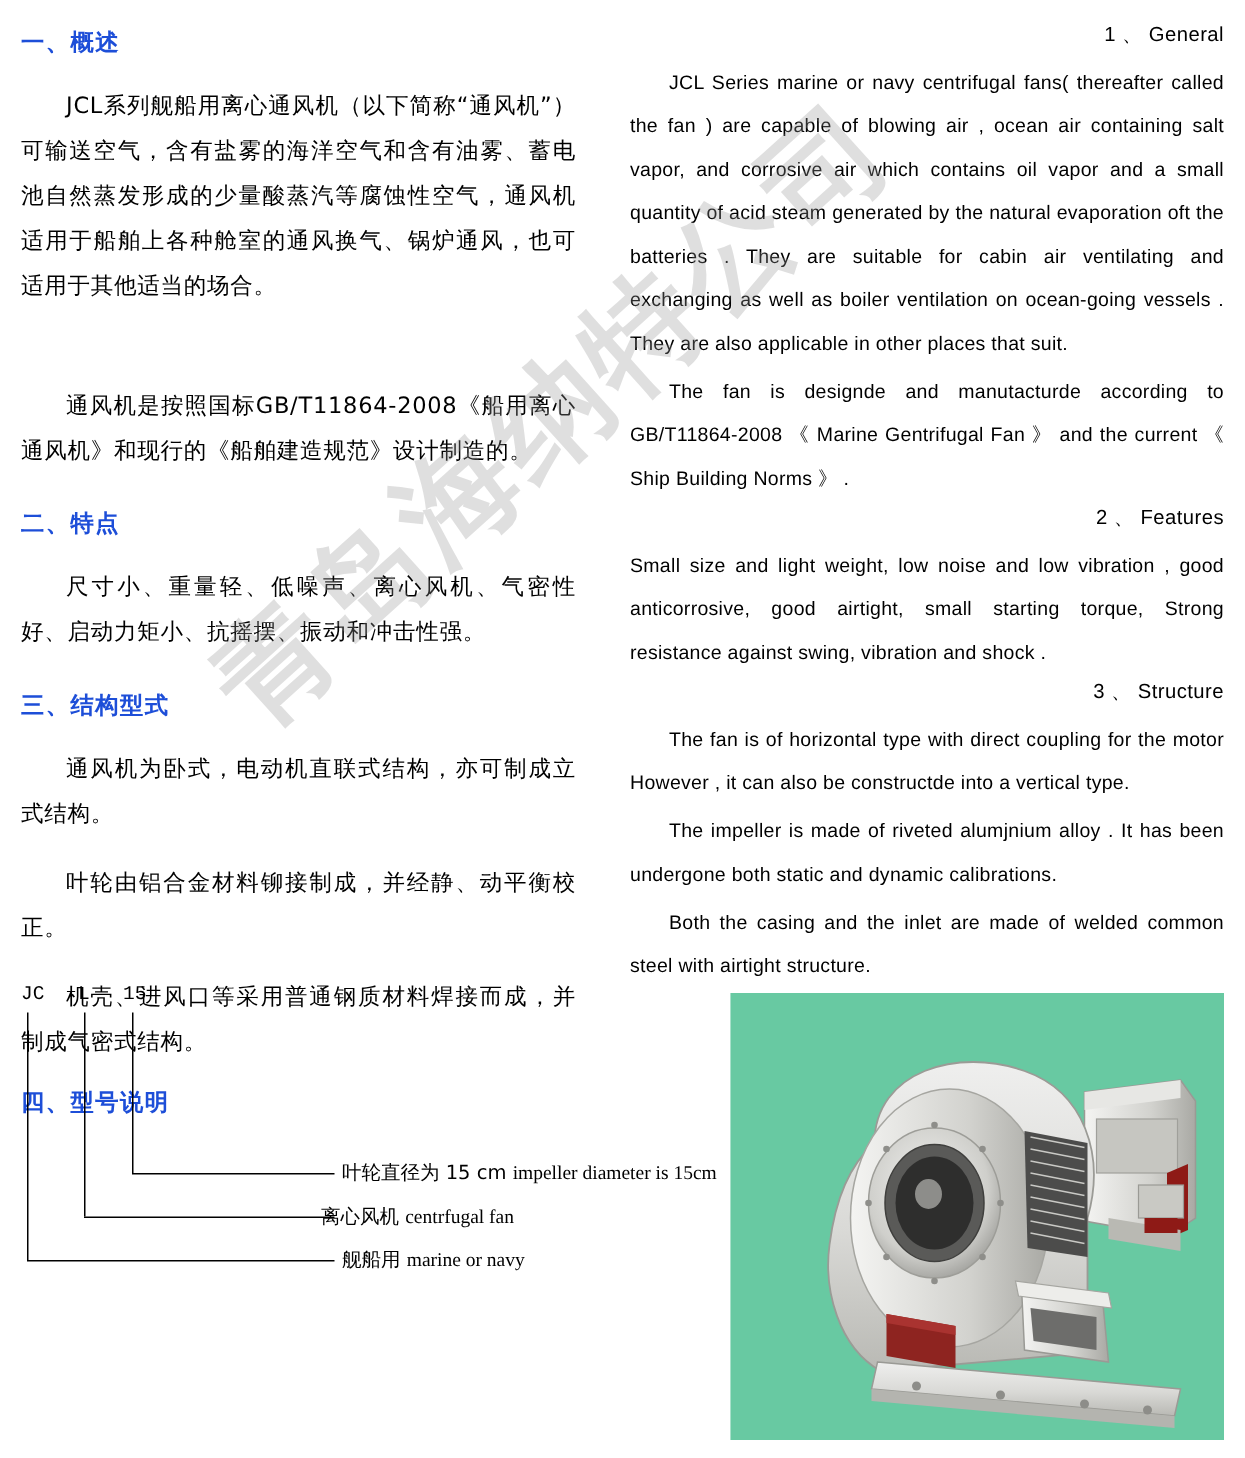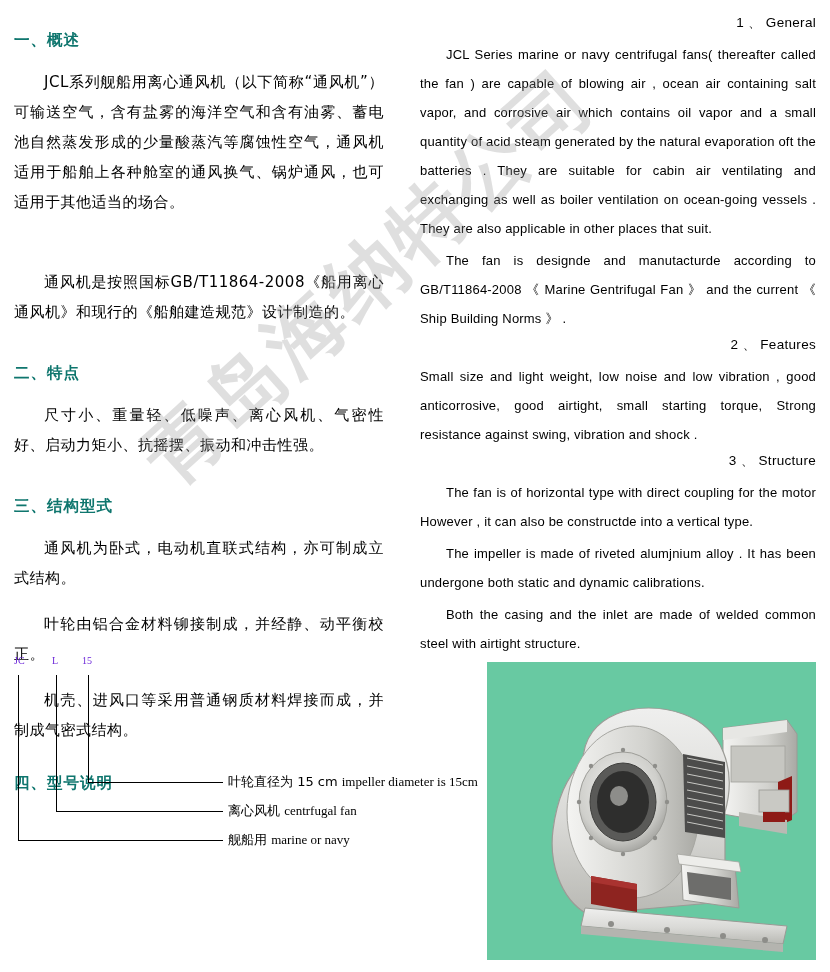--- a/index.html
+++ b/index.html
@@ -30,22 +30,22 @@
     position: absolute;
     left: 420px;
     top: 14px;
     width: 396px;
   }
   
   .cn-head {
     font-family: "DejaVu Sans", sans-serif;
     font-size: 15.5px;
     font-weight: bold;
-    color: #0f766e;
-    margin: 16px 0 6px 0;
+    color: #1d4ed8;
+    margin: 4px 0 6px 0;
     letter-spacing: 1px;
   }
   .cn-p {
     font-family: "DejaVu Sans", sans-serif;
     font-size: 15px;
     line-height: 30px;
     color: #000;
     margin: 16px 0 4px 0;
     text-indent: 30px;
     text-align: justify;
@@ -84,23 +84,23 @@
     width: 480px;
     height: 215px;
     font-family: "Liberation Serif", serif;
   }
   .model-codes {
     position: relative;
     height: 18px;
   }
   .model-code {
     position: absolute;
-    font-size: 10px;
-    color: #6d28d9;
-    font-family: Liberation Serif, serif;
+    font-size: 13px;
+    color: #000000;
+    font-family: Liberation Mono, monospace;
   }
   .vline {
     position: absolute;
     width: 1px;
     background: #000;
   }
   .hline {
     position: absolute;
     height: 1px;
     background: #000;
@@ -206,21 +206,21 @@
     <div class="vline" style="left:4px;  top:20px; height:165px;"></div>
     <div class="vline" style="left:42px; top:20px; height:136px;"></div>
     <div class="vline" style="left:74px; top:20px; height:107px;"></div>
 
     <div class="hline" style="left:74px; top:127px; width:135px;"></div>
     <div class="hline" style="left:42px; top:156px; width:167px;"></div>
     <div class="hline" style="left:4px;  top:185px; width:205px;"></div>
 
     <div class="leader-label" style="left:214px; top:118px;"><span>叶轮直径为 15 cm </span><span class="en">impeller diameter is 15cm</span></div>
 
-    <div class="leader-label" style="left:214px; top:147px;"><span>离心风机 </span><span class="en">centrfugal fan</span></div>
+    <div class="leader-label" style="left:200px; top:147px;"><span>离心风机 </span><span class="en">centrfugal fan</span></div>
 
     <div class="leader-label" style="left:214px; top:176px;"><span>舰船用 </span><span class="en">marine or navy</span></div>
   </div>
 
   <div class="photo-box">
     <svg class="fan-svg" width="329" height="298" viewBox="0 0 329 298" xmlns="http://www.w3.org/2000/svg">
       <defs>
         <linearGradient id="gMetal" x1="0" y1="0" x2="0" y2="1">
           <stop offset="0%" stop-color="#efefee"></stop>
           <stop offset="55%" stop-color="#d9d9d6"></stop>

